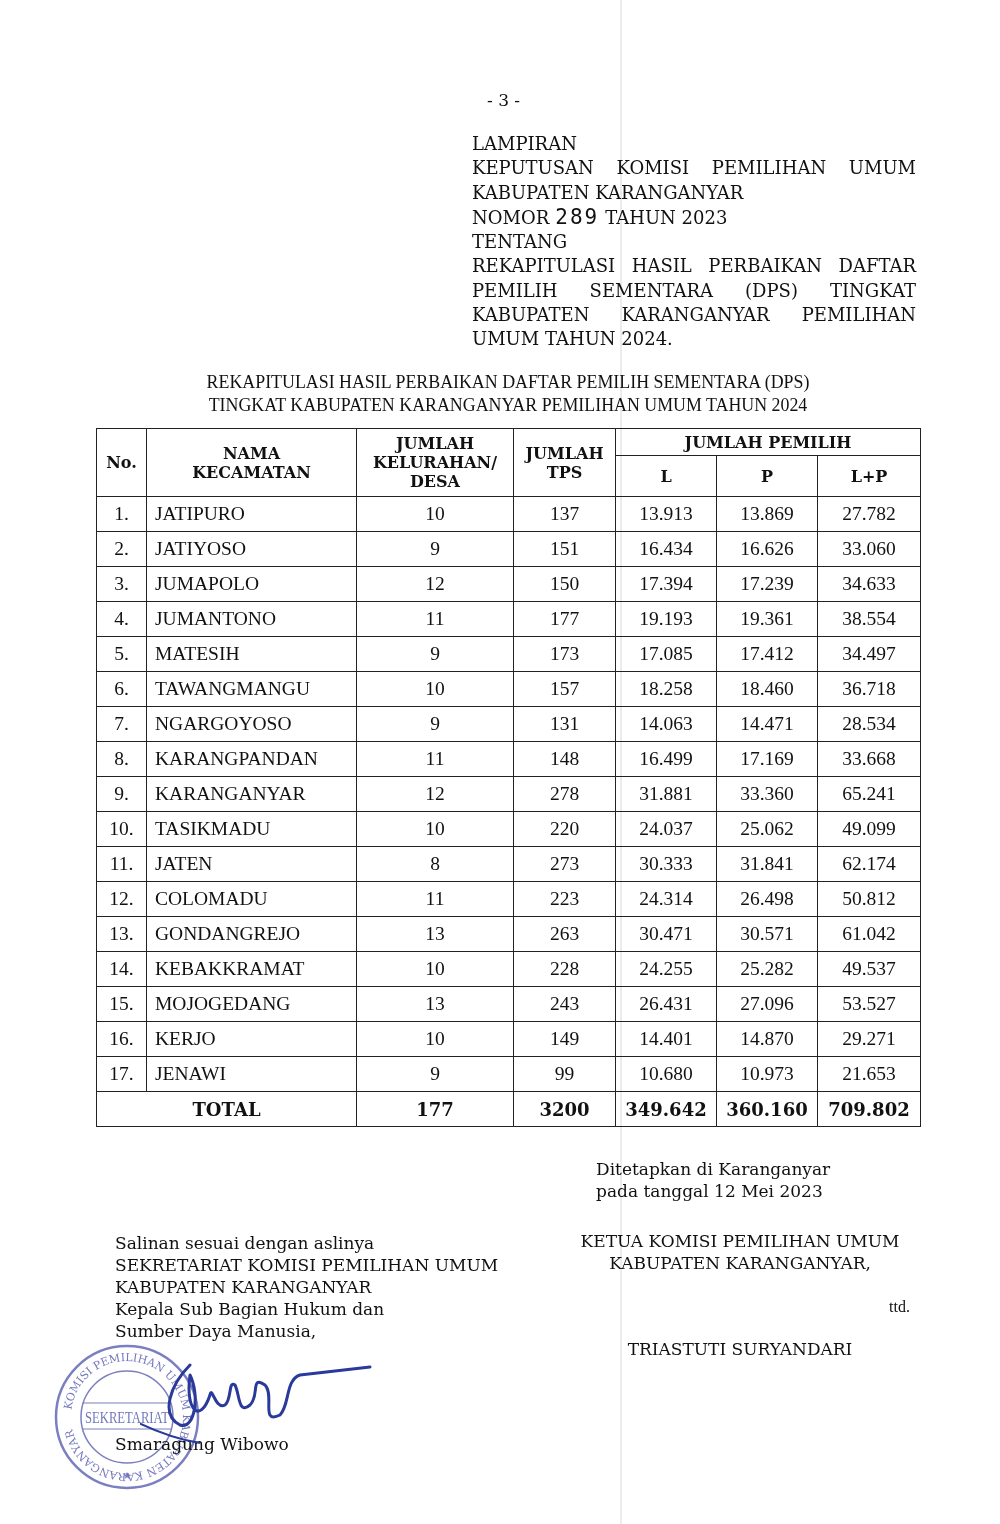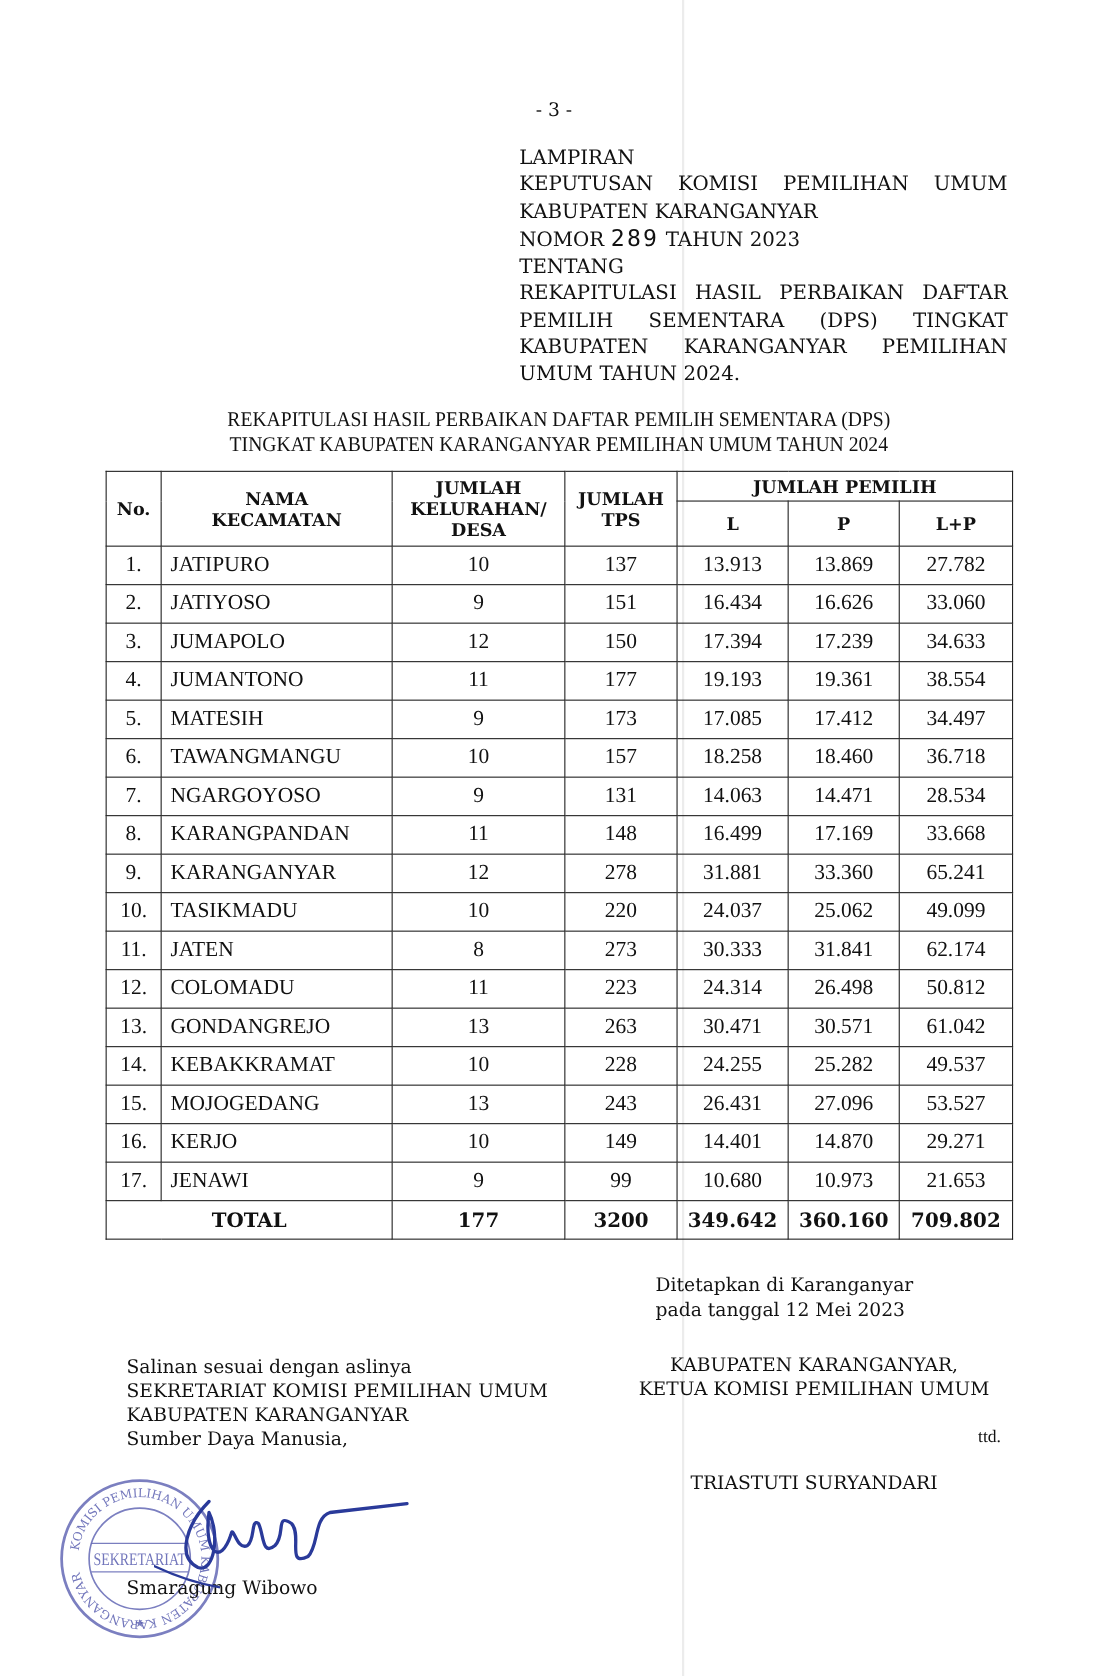--- a/index.html
+++ b/index.html
@@ -270,31 +270,32 @@
       <td>360.160</td>
       <td>709.802</td>
     </tr>
   </tfoot>
 </table>
 
 <div class="right-block">
   <div class="ditetapkan">Ditetapkan di Karanganyar</div>
   <div class="ditetapkan">pada tanggal 12 Mei 2023</div>
   <div class="ketua">
+    <div>KETUA KOMISI PEMILIHAN UMUM</div>
     <div>KABUPATEN KARANGANYAR,</div>
-    <div>KETUA KOMISI PEMILIHAN UMUM</div>
   </div>
   <div class="ttd">ttd.</div>
   <div class="ketua-name">TRIASTUTI SURYANDARI</div>
 </div>
 
 <div class="left-block">
   <div>Salinan sesuai dengan aslinya</div>
   <div>SEKRETARIAT KOMISI PEMILIHAN UMUM</div>
   <div>KABUPATEN KARANGANYAR</div>
+  <div>Kepala Sub Bagian Hukum dan</div>
   <div>Sumber Daya Manusia,</div>
 </div>
 
 <svg class="stamp" viewBox="0 0 148 148">
   <defs>
     <path id="ringPath" d="M 74 74 m -56 0 a 56 56 0 1 1 112 0 a 56 56 0 1 1 -112 0"></path>
   </defs>
   <circle cx="74" cy="74" r="71" fill="none" stroke="#5a5fb0" stroke-width="2.5" opacity="0.8"></circle>
   <circle cx="74" cy="74" r="46" fill="none" stroke="#5a5fb0" stroke-width="1.5" opacity="0.8"></circle>
   <text font-family="DejaVu Serif, serif" font-size="11" fill="#5a5fb0" opacity="0.85">

